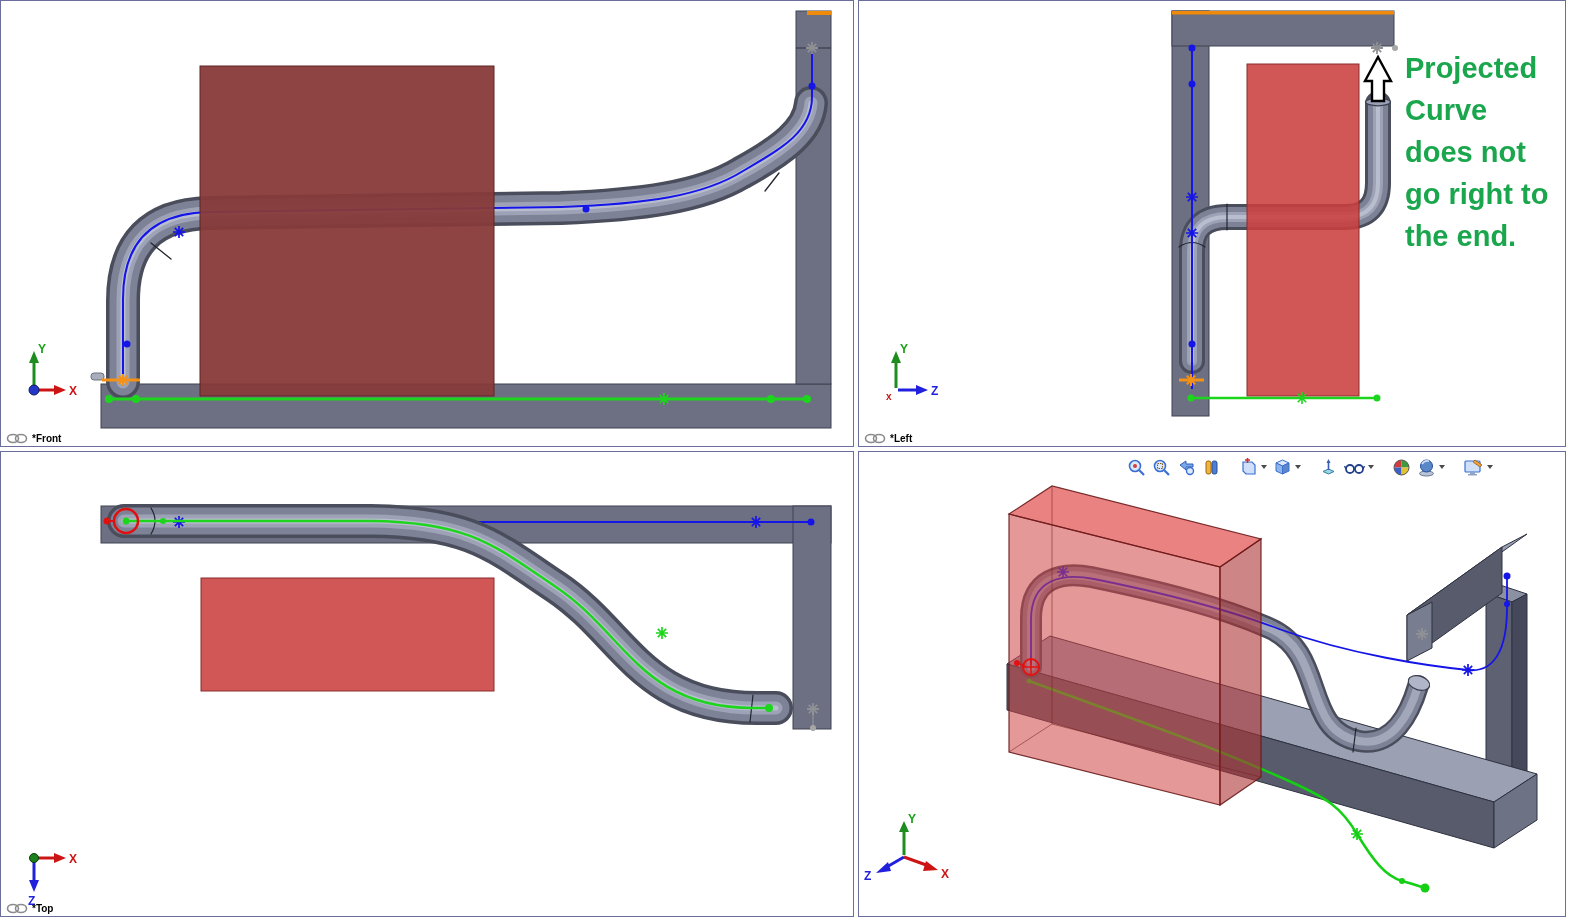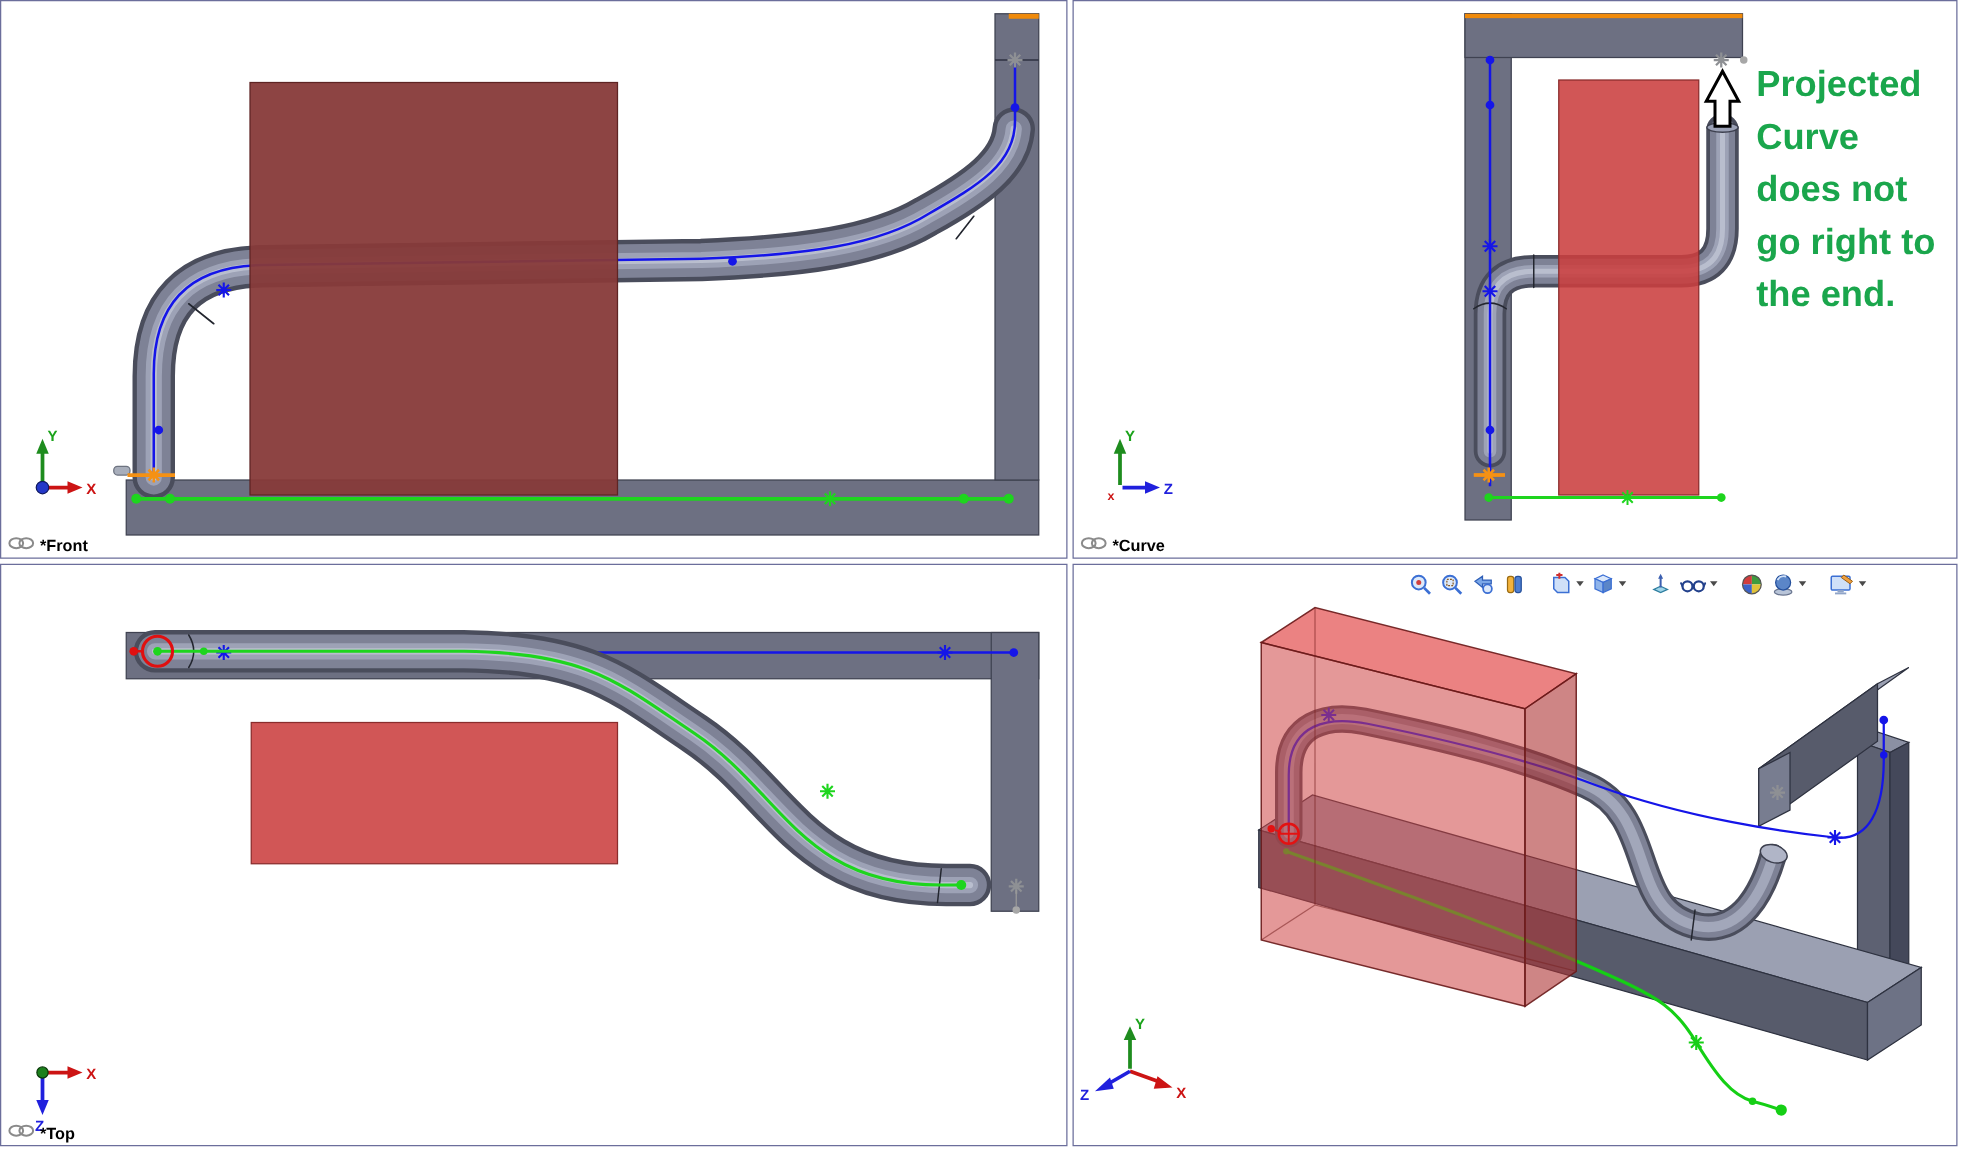--- a/index.html
+++ b/index.html
@@ -1,21 +1,21 @@
 <!DOCTYPE html>
 <html><head>
 <meta charset="utf-8">
 <style>
   html,body{margin:0;padding:0;background:#fff;}
   .stage{position:relative;width:1569px;height:919px;background:#ffffff;
          font-family:"Liberation Sans",sans-serif;overflow:hidden;}
   .vp{position:absolute;border:1px solid #6b6e9b;background:#fff;box-sizing:border-box;}
   .vp svg{display:block;}
   .vp-label{position:absolute;left:5px;bottom:2px;display:flex;align-items:flex-start;gap:4px;
-            font-weight:bold;font-size:13px;color:#000;}
+            font-weight:bold;font-size:10px;color:#000;}
   .vp-label .chain{flex:0 0 auto;}
   .annotation{position:absolute;left:546px;top:46px;width:170px;
               font-weight:bold;font-size:29px;line-height:42px;color:#1aa64c;}
   .hud{position:absolute;left:268px;top:2px;height:26px;display:flex;align-items:center;gap:6px;}
   .hud .tb{display:flex;align-items:center;gap:2px;border:0;background:transparent;padding:0;cursor:default;}
   .hud svg{display:block;}
   .caret{width:0;height:0;border-left:3.5px solid transparent;border-right:3.5px solid transparent;
          border-top:4px solid #4a4a4a;margin-left:1px;}
   .gap{width:6px;}
 </style>
@@ -139,21 +139,21 @@
       <div>Curve</div>
       <div>does not</div>
       <div>go right to</div>
       <div>the end.</div>
     </div>
     <div class="vp-label">
       <svg class="chain" width="22" height="11" viewBox="0 0 22 11">
         <ellipse cx="7" cy="5.5" rx="5.5" ry="4" fill="none" stroke="#8a8a8a" stroke-width="1.6"></ellipse>
         <ellipse cx="15" cy="5.5" rx="5.5" ry="4" fill="none" stroke="#8a8a8a" stroke-width="1.6"></ellipse>
       </svg>
-      <span>*Curve</span>
+      <span>*Left</span>
     </div>
   </div>
 
   <div class="vp" style="left:0;top:451px;width:854px;height:466px;">
     <svg width="852" height="464" viewBox="0 0 852 464">
       <g>
         <rect x="100" y="54" width="730" height="37" fill="#6d7082" stroke="#3f4251" stroke-width="1"></rect>
         <rect x="792" y="54" width="38" height="223" fill="#6d7082" stroke="#3f4251" stroke-width="1"></rect>
       </g>
       <line x1="178" y1="70" x2="810" y2="70" stroke="#1515e8" stroke-width="2"></line>

